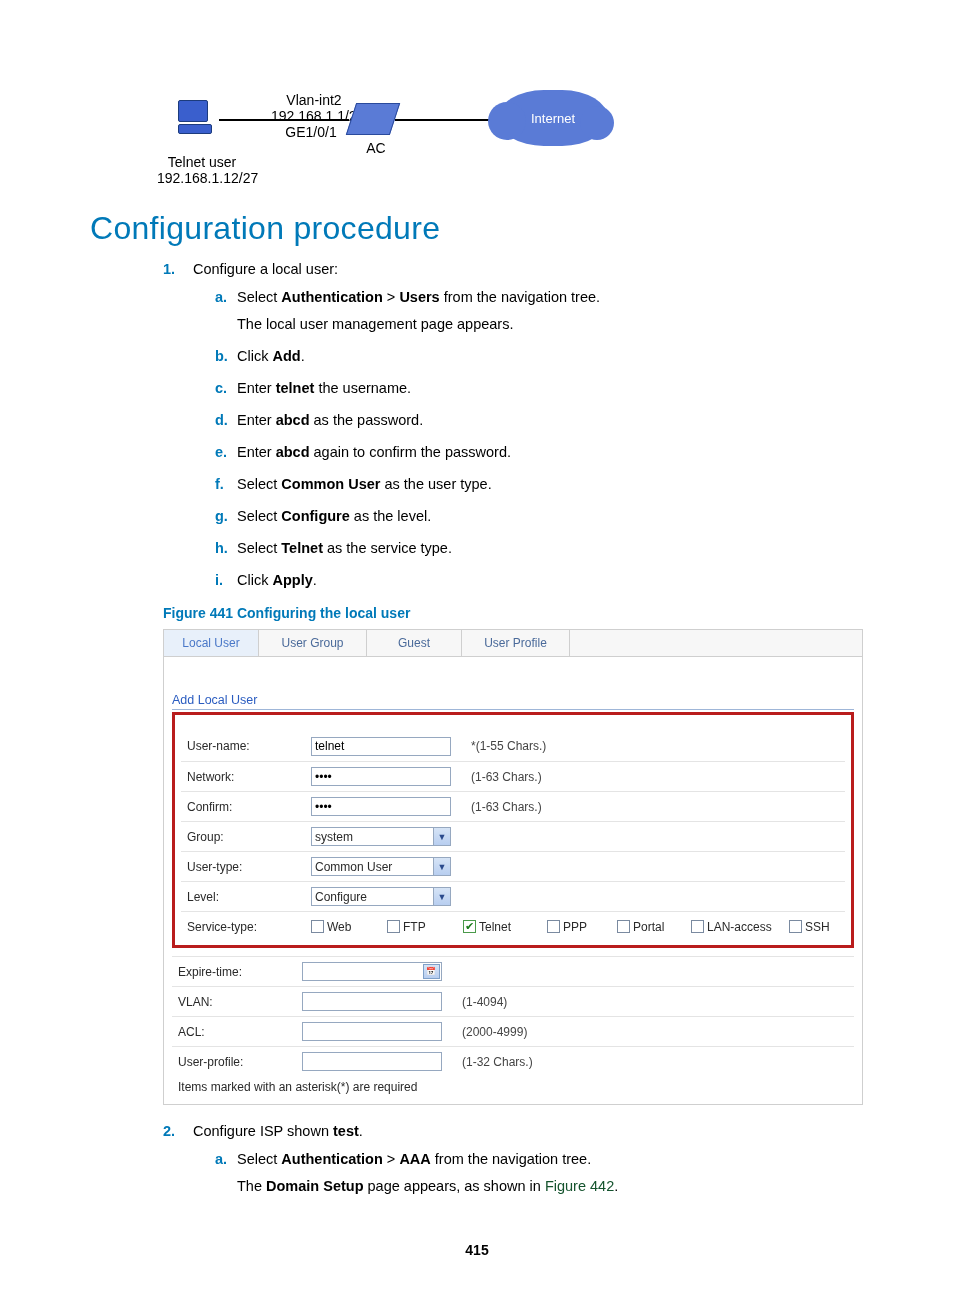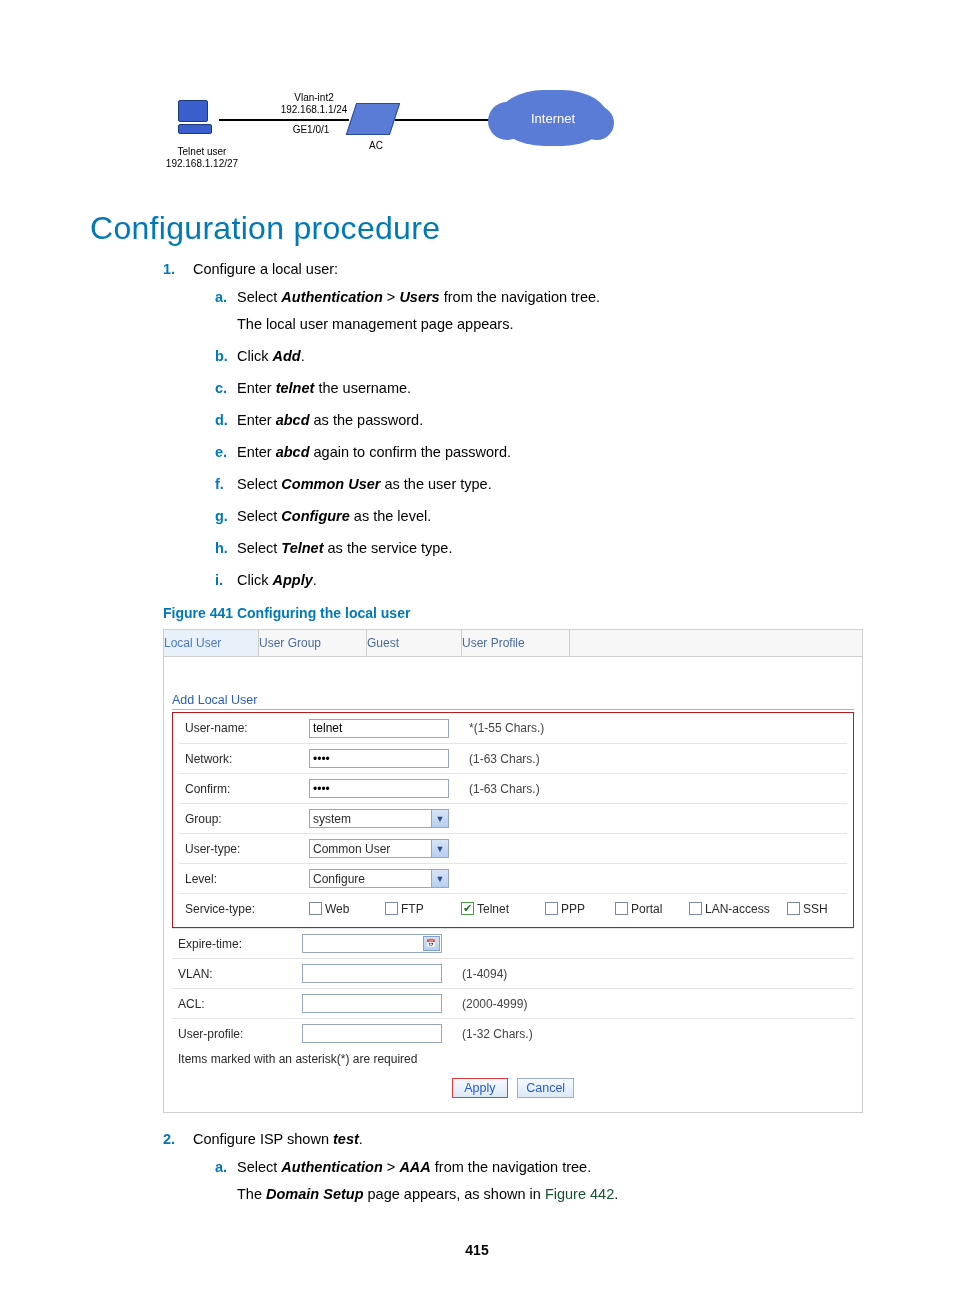--- a/index.html
+++ b/index.html
@@ -23,21 +23,21 @@
     margin-left: 73px;
     margin-bottom: 8px;
   }
   
   .netdiag {
     margin-left: 73px;
     position: relative;
     height: 100px;
     margin-bottom: 18px;
   }
-  .diag-label { position: absolute; font-size: 10px; font-family: Arial; text-align: center; line-height: 1.15; }
+  .diag-label { position: absolute; font-size: 14px; font-family: Arial; text-align: center; line-height: 1.15; }
   .telnet-pc {
     position: absolute; left: 15px; top: 10px; width: 40px; height: 40px;
   }
   .telnet-pc .monitor {
     width: 30px; height: 22px; background: #3a5fcd; border: 1px solid #1c3b7d; border-radius: 2px;
   }
   .telnet-pc .base {
     width: 34px; height: 10px; background: #3a5fcd; border: 1px solid #1c3b7d; margin-top: 2px; border-radius: 2px;
   }
   .wire { position: absolute; background: #000; height: 2px; }
@@ -87,45 +87,45 @@
   ol.lettered > li {
     position: relative;
     padding-left: 22px;
     margin-bottom: 11px;
     line-height: 1.45;
   }
   ol.lettered > li > .let {
     position: absolute; left: 0; top: 0;
     color: #0079b8; font-weight: bold;
   }
-  b.kw { font-weight: bold; font-style: italic; }
+  b.kw { font-weight: bold; }
   .sublink { color: #14532d; }
 
   
   .ui-frame {
     margin-left: 73px;
     width: 700px;
     border: 1px solid #cfcfcf;
     font-family: Arial, sans-serif;
     font-size: 12px;
     color: #2a2a2a;
   }
   .ui-tabs { display: flex; border-bottom: 1px solid #cfcfcf; background: #f7f7f7; }
   .ui-tab {
-    padding: 6px 0; width: 95px; text-align: left;
+    padding: 6px 0; width: 95px; text-align: center;
     border-right: 1px solid #cfcfcf; color: #4a6a9a;
   }
   .ui-tab.active { background: #e8f0fa; color: #4a78c8; }
   .ui-tab.wide { width: 108px; }
   .ui-tab.flex { flex: 1; border-right: none; }
 
   .ui-body { padding: 14px 8px 4px 8px; }
   .ui-head { color: #2a5cc0; font-size: 12.5px; margin-bottom: 2px; }
   .ui-hr { border: none; border-top: 1px solid #9fb6d8; margin-bottom: 2px; }
-  .red-frame { border: 1px solid #b91c1c; padding: 0 6px 4px 6px; margin-bottom: 0; }
+  .red-frame { border: 3px solid #b91c1c; padding: 16px 6px 4px 6px; margin-bottom: 8px; }
   .frow { display: flex; align-items: center; height: 30px; border-top: 1px solid #e4e4e4; }
   .frow:first-child { border-top: none; }
   .frow .lab { width: 130px; padding-left: 6px; }
   .frow .ctl { width: 150px; }
   .frow .hint { padding-left: 10px; color: #444; }
   input.txt, input.pwd {
     width: 140px; height: 19px; border: 1px solid #96a8c0; padding: 0 3px;
     font-size: 12px; font-family: Arial;
   }
   .sel {
@@ -176,21 +176,21 @@
 <body>
 
 <div class="page">
 
 
   <div class="netdiag">
     <div class="telnet-pc">
       <div class="monitor"></div>
         <div class="base"></div>
     </div>
-    <div class="diag-label" style="left:-6px; top:56px; width:90px;text-align:center;">
+    <div class="diag-label" style="left:-6px; top:64px; width:90px;text-align:center;">
       <span>Telnet user</span><br><span>192.168.1.12/27</span>
     </div>
     <div class="wire" style="left:56px; top:29px; width:130px;"></div>
     <div class="diag-label" style="left:108px; top:2px; width:86px;">
       <span>Vlan-int2</span><br><span>192.168.1.1/24</span>
     </div>
     <div class="diag-label" style="left:118px; top:34px; width:60px;">GE1/0/1</div>
     <div class="ac-box"></div>
     <div class="diag-label" style="left:198px; top:50px; width:30px;">AC</div>
     <div class="wire" style="left:232px; top:29px; width:108px;"></div>
@@ -322,24 +322,20 @@
         <span class="lab">ACL:</span>
         <span class="ctl"><input class="txt" style=""></span>
         <span class="hint">(2000-4999)</span>
       </div>
       <div class="frow">
         <span class="lab">User-profile:</span>
         <span class="ctl"><input class="txt" style=""></span>
         <span class="hint">(1-32 Chars.)</span>
       </div>
       <div class="foot-note">Items marked with an asterisk(*) are required</div>
-      <div class="btnrow">
-        <span class="btn apply">Apply</span>
-        <span class="btn">Cancel</span>
-      </div>
     </div>
   </div>
 
   <ol class="numbered after-ui">
     <li>
       <span class="num">2.</span>
       <span>
         <span>Configure ISP shown </span><b class="kw">test</b><span>.</span>
       </span>
       <ol class="lettered">

